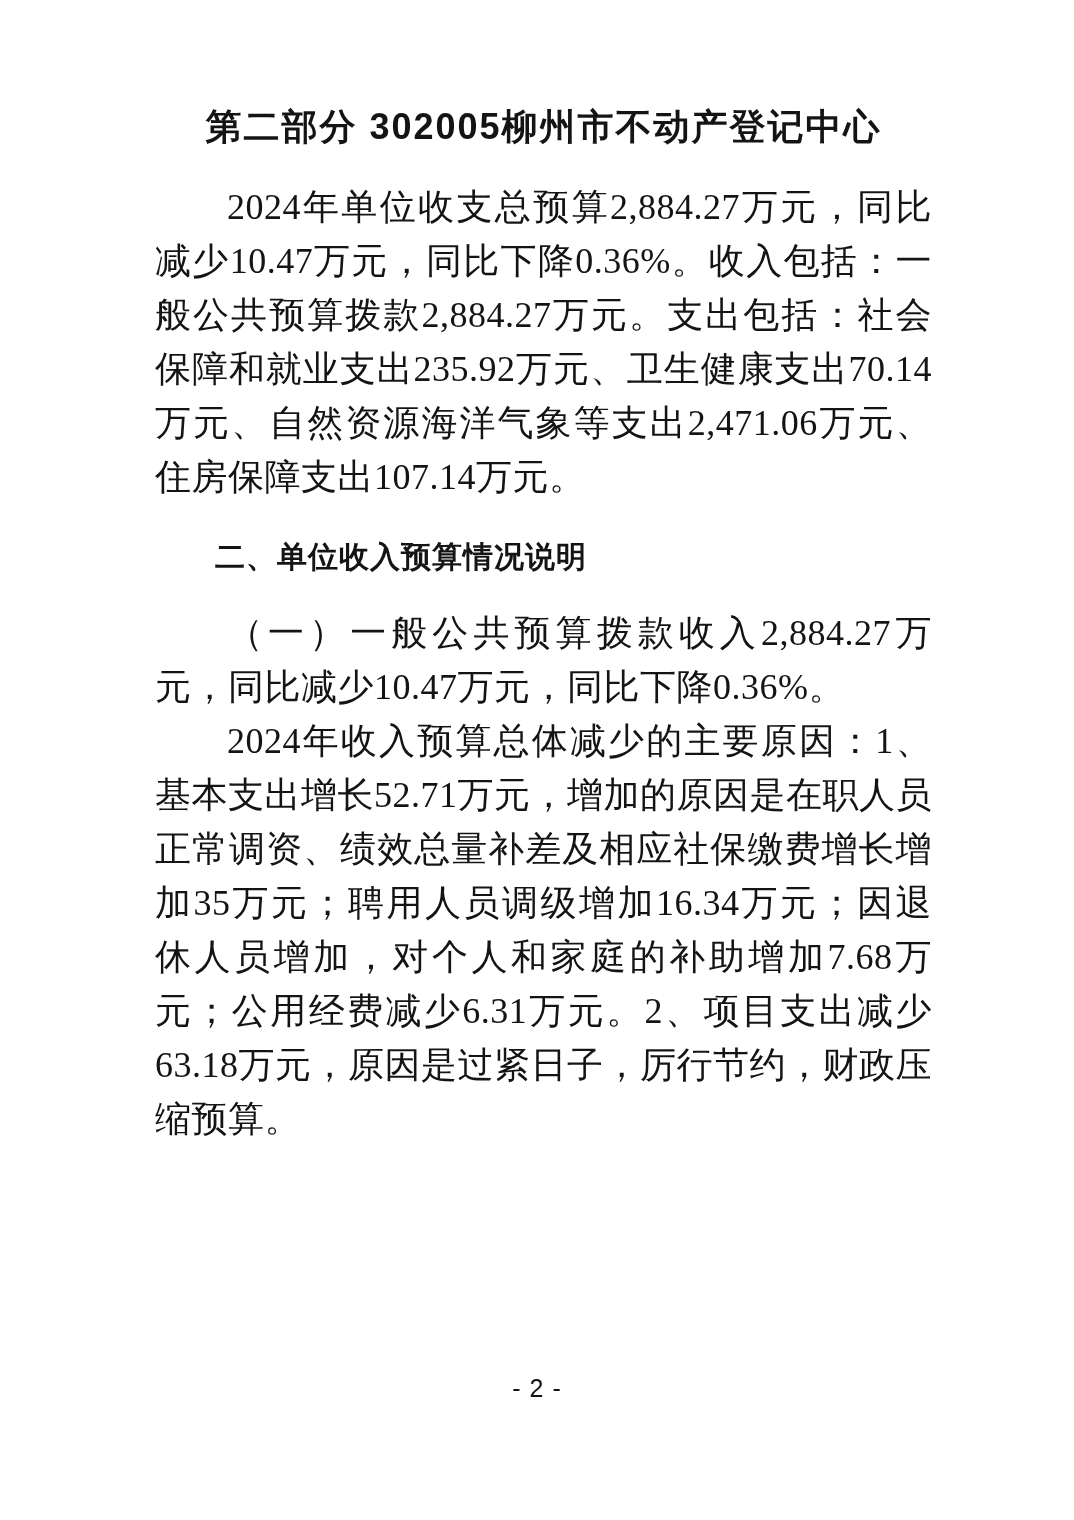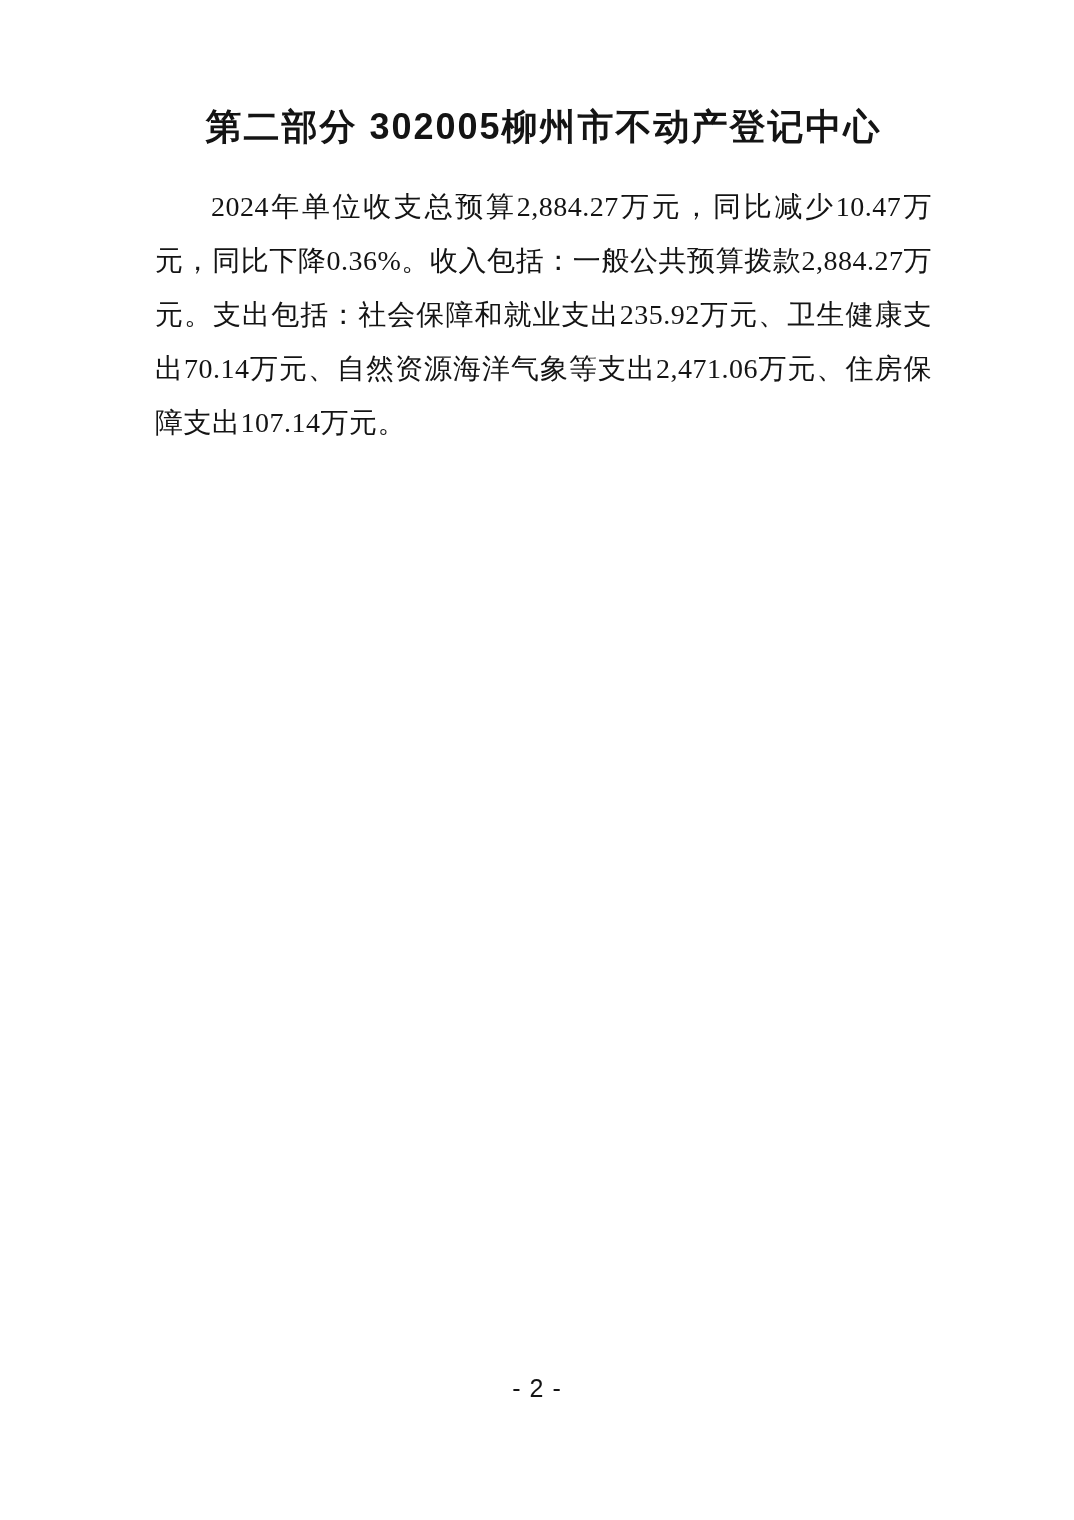--- a/index.html
+++ b/index.html
@@ -32,21 +32,21 @@
     line-height: 38px;
     letter-spacing: 1px;
     text-indent: 2em;
     margin: 34px 0 0 0;
   }
   .section-body {
     margin-top: 30px;
   }
   .para {
     font-family: "Liberation Serif", "DejaVu Serif", serif;
-    font-size: 28px;
+    font-size: 36px;
     line-height: 54px;
     letter-spacing: 0.5px;
     text-align: justify;
     text-indent: 2em;
     margin: 0;
   }
   .para.continued {
     text-align-last: justify;
   }
   .page-number {
@@ -70,21 +70,24 @@
     <div>第二部分 302005柳州市不动产登记中心</div>
   </div>
 
   <div>
     <div class="section-body">
       <p class="para">2024年单位收支总预算2,884.27万元，同比减少10.47万元，同比下降0.36%。收入包括：一般公共预算拨款2,884.27万元。支出包括：社会保障和就业支出235.92万元、卫生健康支出70.14万元、自然资源海洋气象等支出2,471.06万元、住房保障支出107.14万元。</p>
     </div>
   </div>
 
   <div>
+    <div class="section-heading">二、单位收入预算情况说明</div>
     <div class="section-body">
+      <p class="para">（一）一般公共预算拨款收入2,884.27万元，同比减少10.47万元，同比下降0.36%。</p>
+      <p class="para">2024年收入预算总体减少的主要原因：1、基本支出增长52.71万元，增加的原因是在职人员正常调资、绩效总量补差及相应社保缴费增长增加35万元；聘用人员调级增加16.34万元；因退休人员增加，对个人和家庭的补助增加7.68万元；公用经费减少6.31万元。2、项目支出减少63.18万元，原因是过紧日子，厉行节约，财政压缩预算。</p>
     </div>
   </div>
 
   <div>
   </div>
 
   <div class="page-number">- 2 -</div>
 
 </div>
 

